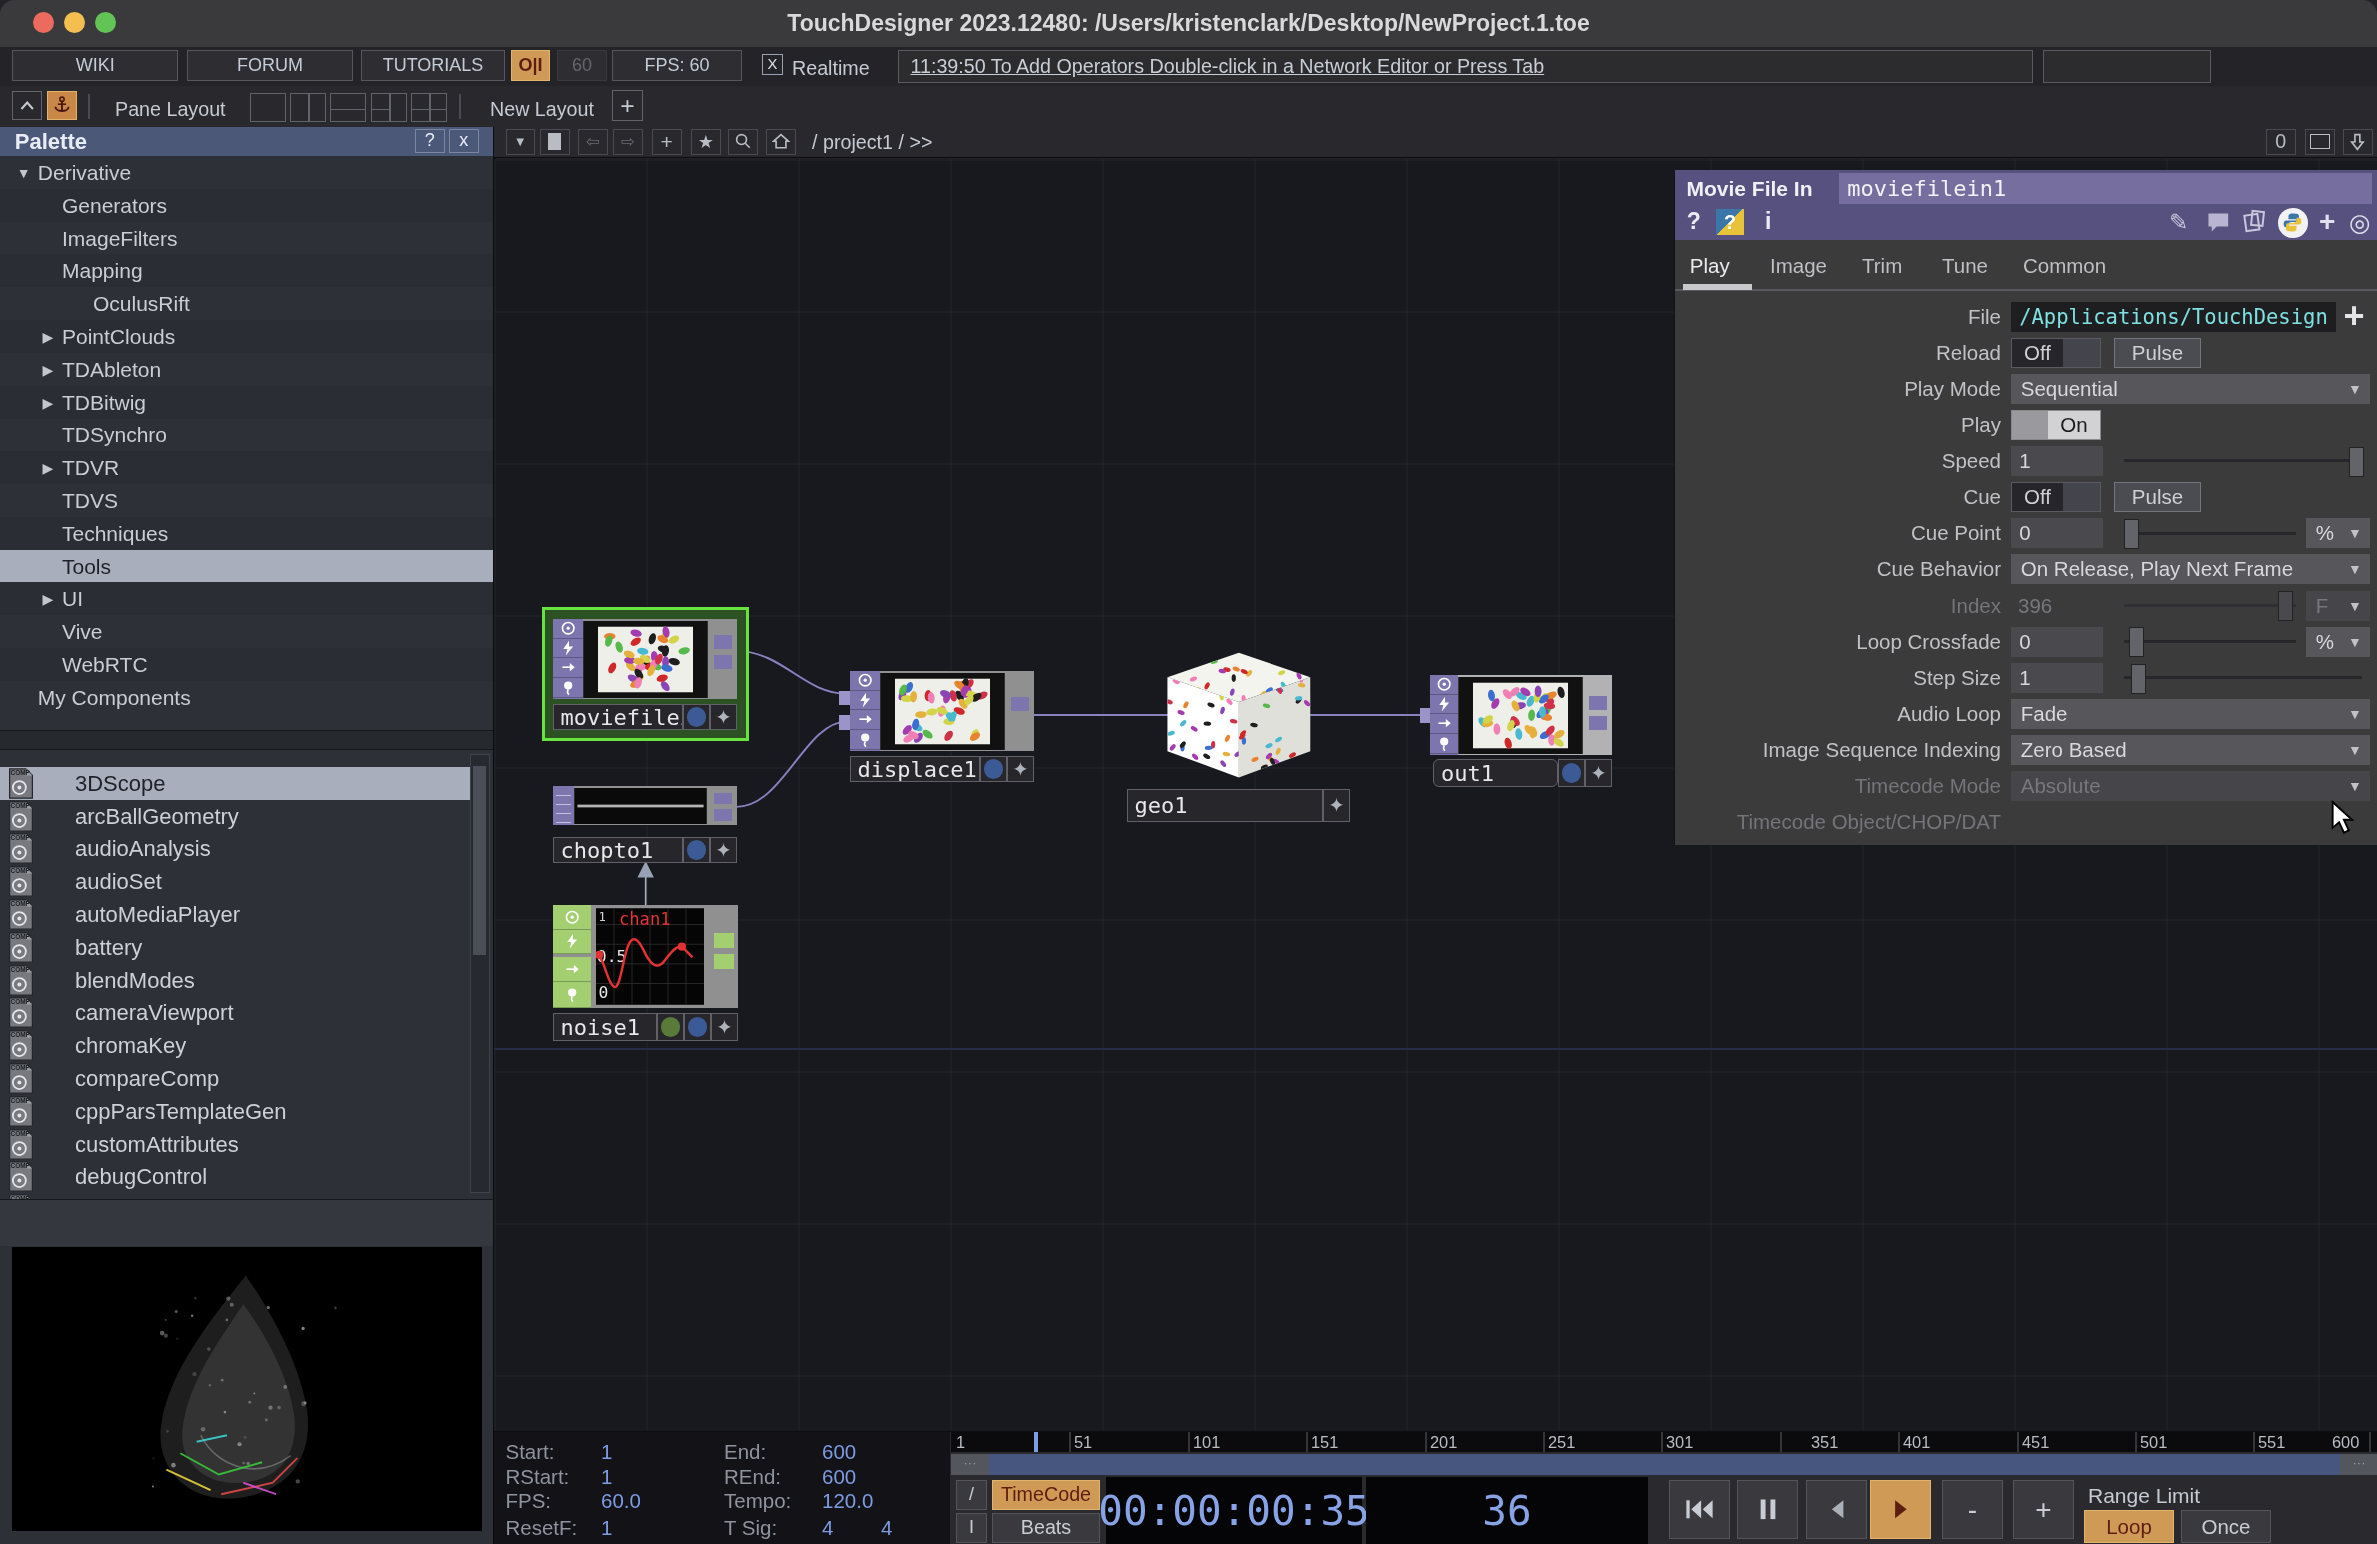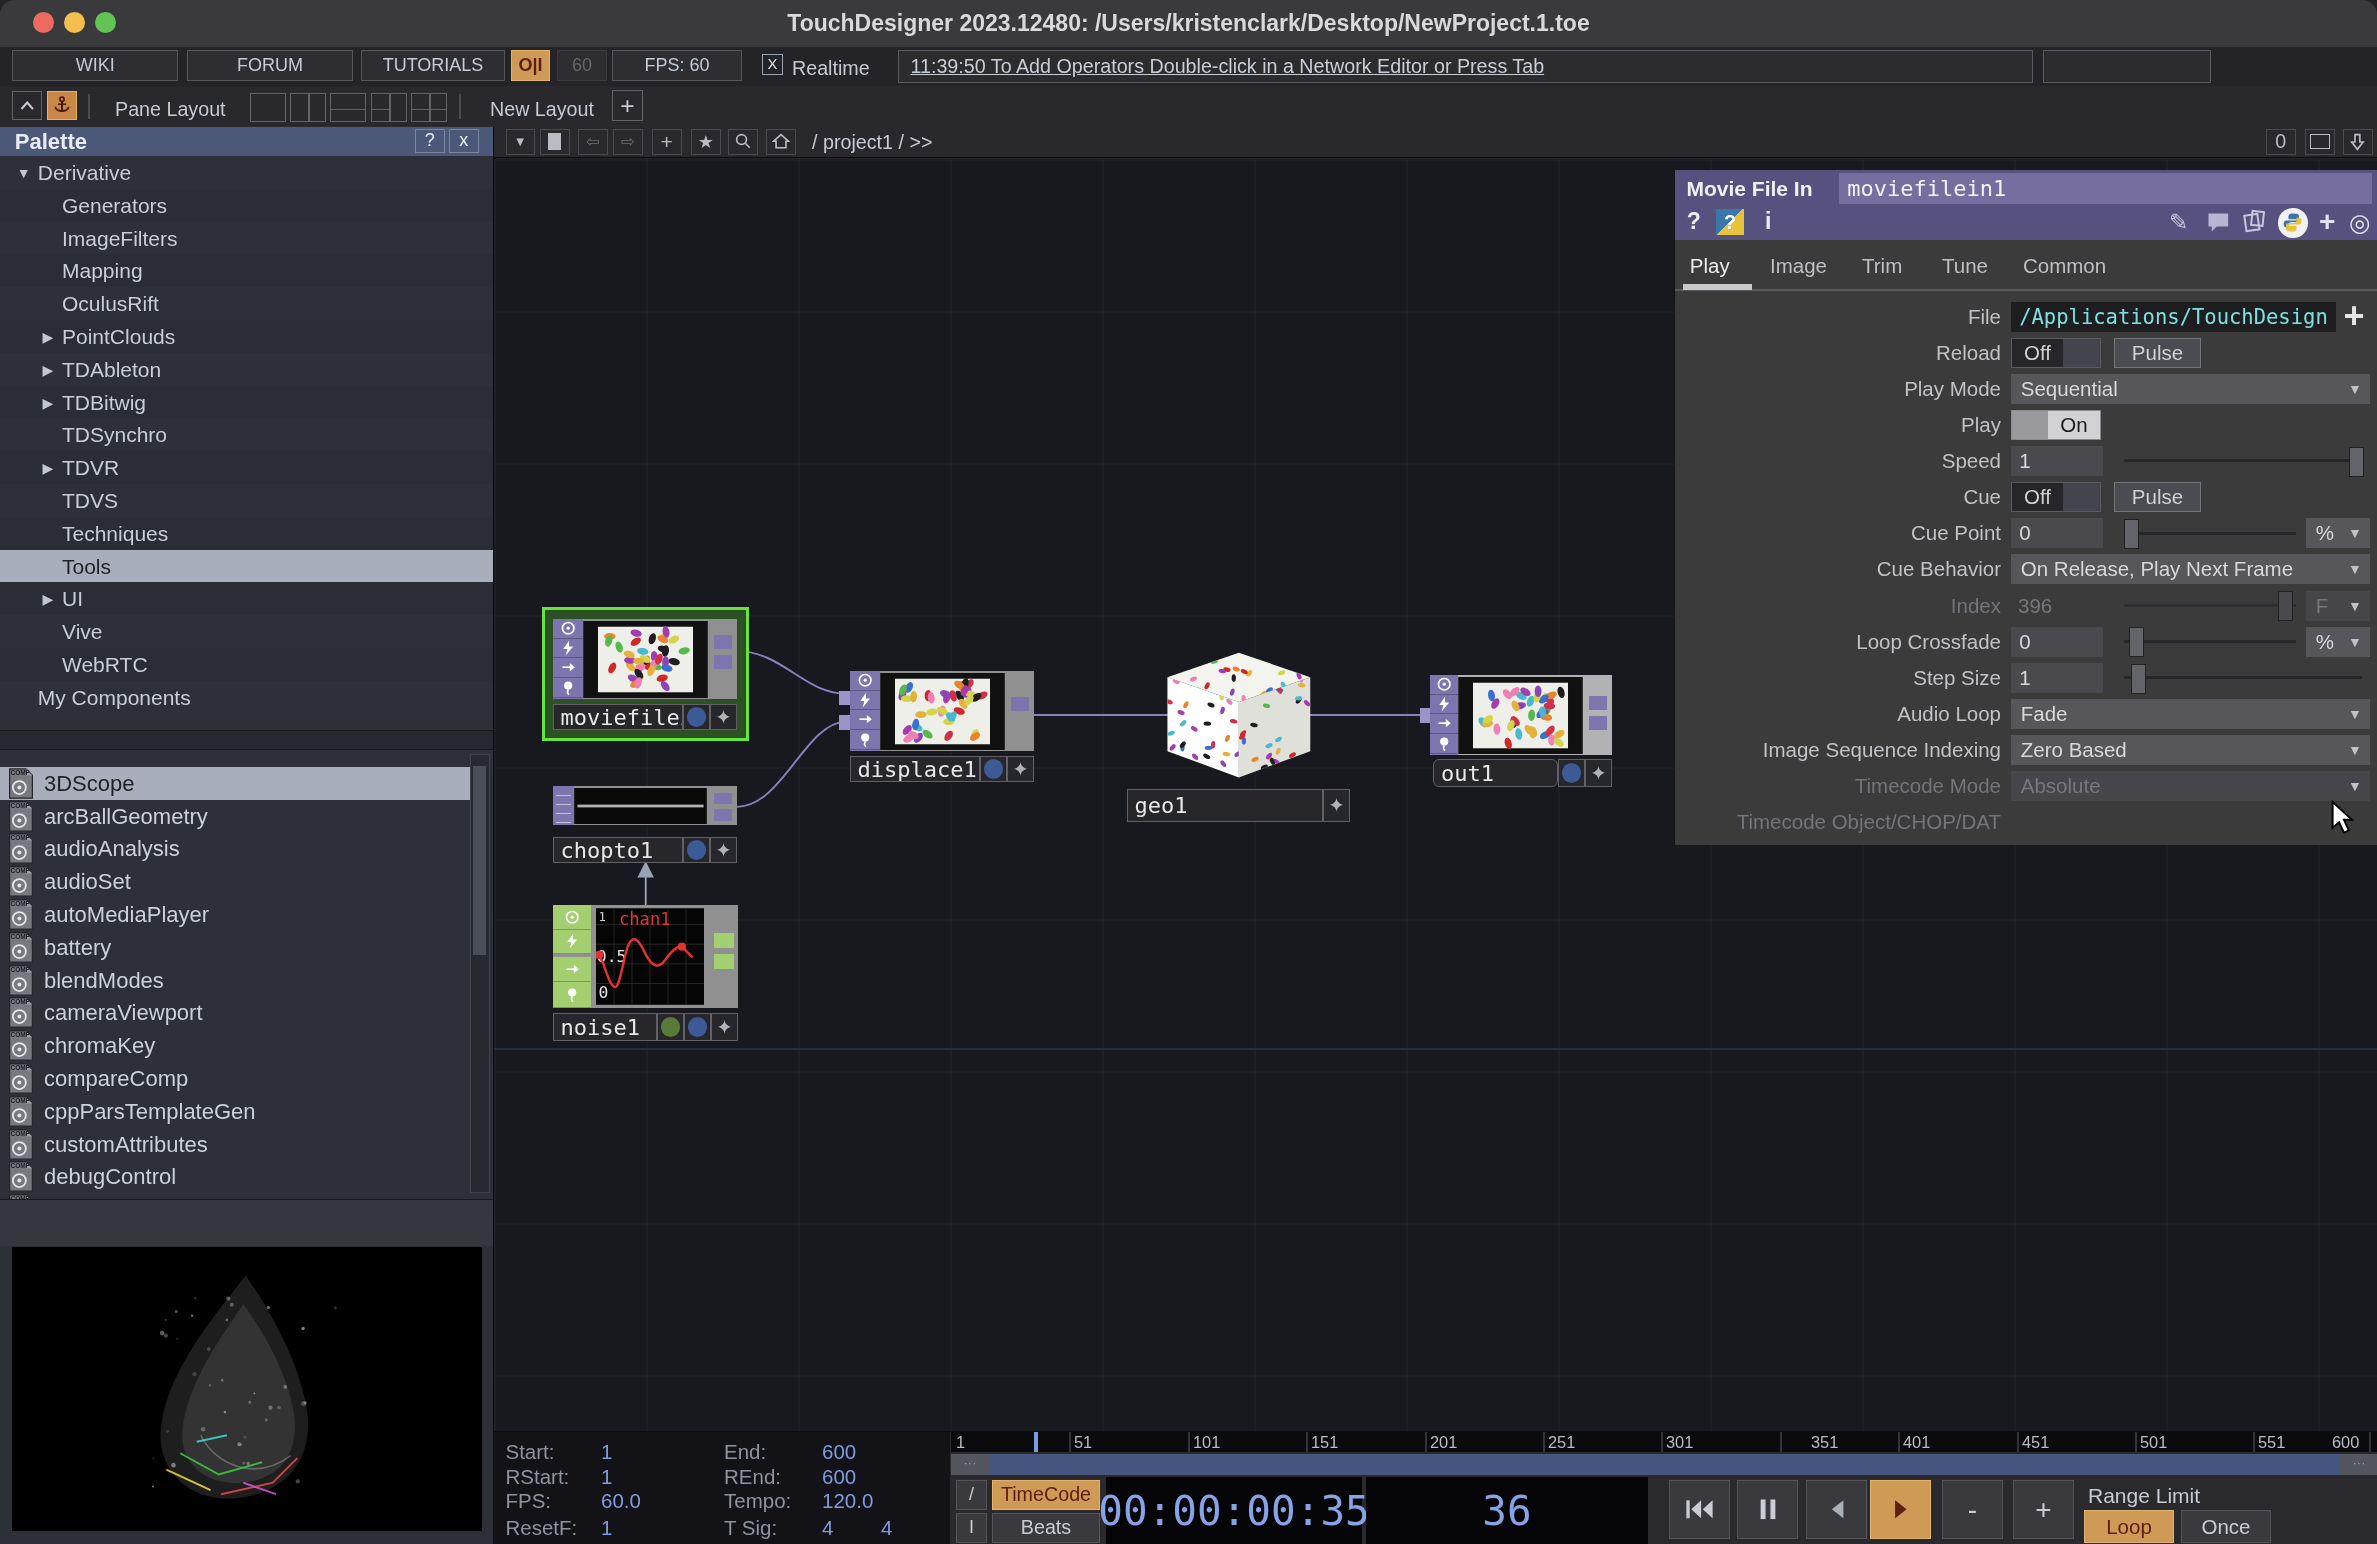--- a/index.html
+++ b/index.html
@@ -17,21 +17,21 @@
   .layoutbar{position:absolute;left:0;top:86px;width:2377px;height:41px;background:#29292d;border-bottom:1.6px solid #0d0d0f;}
   .toolbox{position:absolute;box-sizing:border-box;border:1.6px solid #63636a;display:flex;align-items:center;justify-content:center;}
   .vdiv{position:absolute;width:1.6px;height:24.6px;background:#4a4a50;top:8.2px;}
   .barlabel{position:absolute;font-size:19.7px;color:#c6cad2;top:11.5px;}
   
   #palette{position:absolute;left:0;top:127px;width:493px;height:1417px;background:#2d3036;}
   .palhead{position:absolute;left:0;top:0;width:493px;height:29px;background:#4c5878;}
   .treerow{position:absolute;left:0;width:493px;height:33px;font-size:21px;display:flex;align-items:center;color:#c9cdd5;}
   .treerow.alt{background:#2a2d33;}
   .treerow.sel{background:#a9aebc;color:#1e2126;}
-  .listrow{position:absolute;left:0;width:472px;height:33px;font-size:22px;display:flex;align-items:center;color:#ccd0d8;}
+  .listrow{position:absolute;left:0;width:472px;height:33px;font-size:22px;display:flex;align-items:center;color:#ccd0d8;gap:31px;}
   .listrow.sel{background:#a9aebc;color:#1e2126;}
   .paltab{position:absolute;top:1207px;height:31px;box-sizing:border-box;border:1.6px solid #5a5d65;background:#33363c;
           display:flex;align-items:center;justify-content:center;font-size:20.5px;color:#c6cad2;}
   .paltab.active{background:#cf9a55;border-color:#e2b36a;color:#5d1d10;}
   
   #nettoolbar{position:absolute;left:494px;top:127px;width:1884px;height:30px;background:#29292d;border-bottom:1.6px solid #0d0d0f;}
   .ntb{position:absolute;top:1.6px;width:29.5px;height:26px;box-sizing:border-box;border:1.6px solid #4a4a50;
        display:flex;align-items:center;justify-content:center;color:#b9bcc2;font-size:16.4px;}
   #netcanvas{position:absolute;left:494px;top:159px;width:1884px;height:1272px;background:#17191e;overflow:hidden;
      background-image:linear-gradient(rgba(120,130,150,.05) 1.6px, transparent 1.6px),
@@ -152,21 +152,21 @@
           <span>Generators</span>
         </div>
         <div class="treerow" style="top: 66px;">
           <span style="display: inline-block; width: 28px; text-align: center; font-size: 14px; color: rgb(194, 198, 206); margin-left: 34px;"></span>
           <span>ImageFilters</span>
         </div>
         <div class="treerow alt" style="top: 98px;">
           <span style="display: inline-block; width: 28px; text-align: center; font-size: 14px; color: rgb(194, 198, 206); margin-left: 34px;"></span>
           <span>Mapping</span>
         </div>
-        <div class="treerow" style="top: 131px;">
+        <div class="treerow" style="top: 131px; padding-left: 31px;">
           <span style="display: inline-block; width: 28px; text-align: center; font-size: 14px; color: rgb(194, 198, 206); margin-left: 34px;"></span>
           <span>OculusRift</span>
         </div>
         <div class="treerow alt" style="top: 164px;">
           <span style="display: inline-block; width: 28px; text-align: center; font-size: 14px; color: rgb(194, 198, 206); margin-left: 34px;">▶</span>
           <span>PointClouds</span>
         </div>
         <div class="treerow" style="top: 197px;">
           <span style="display: inline-block; width: 28px; text-align: center; font-size: 14px; color: rgb(194, 198, 206); margin-left: 34px;">▶</span>
           <span>TDAbleton</span>

